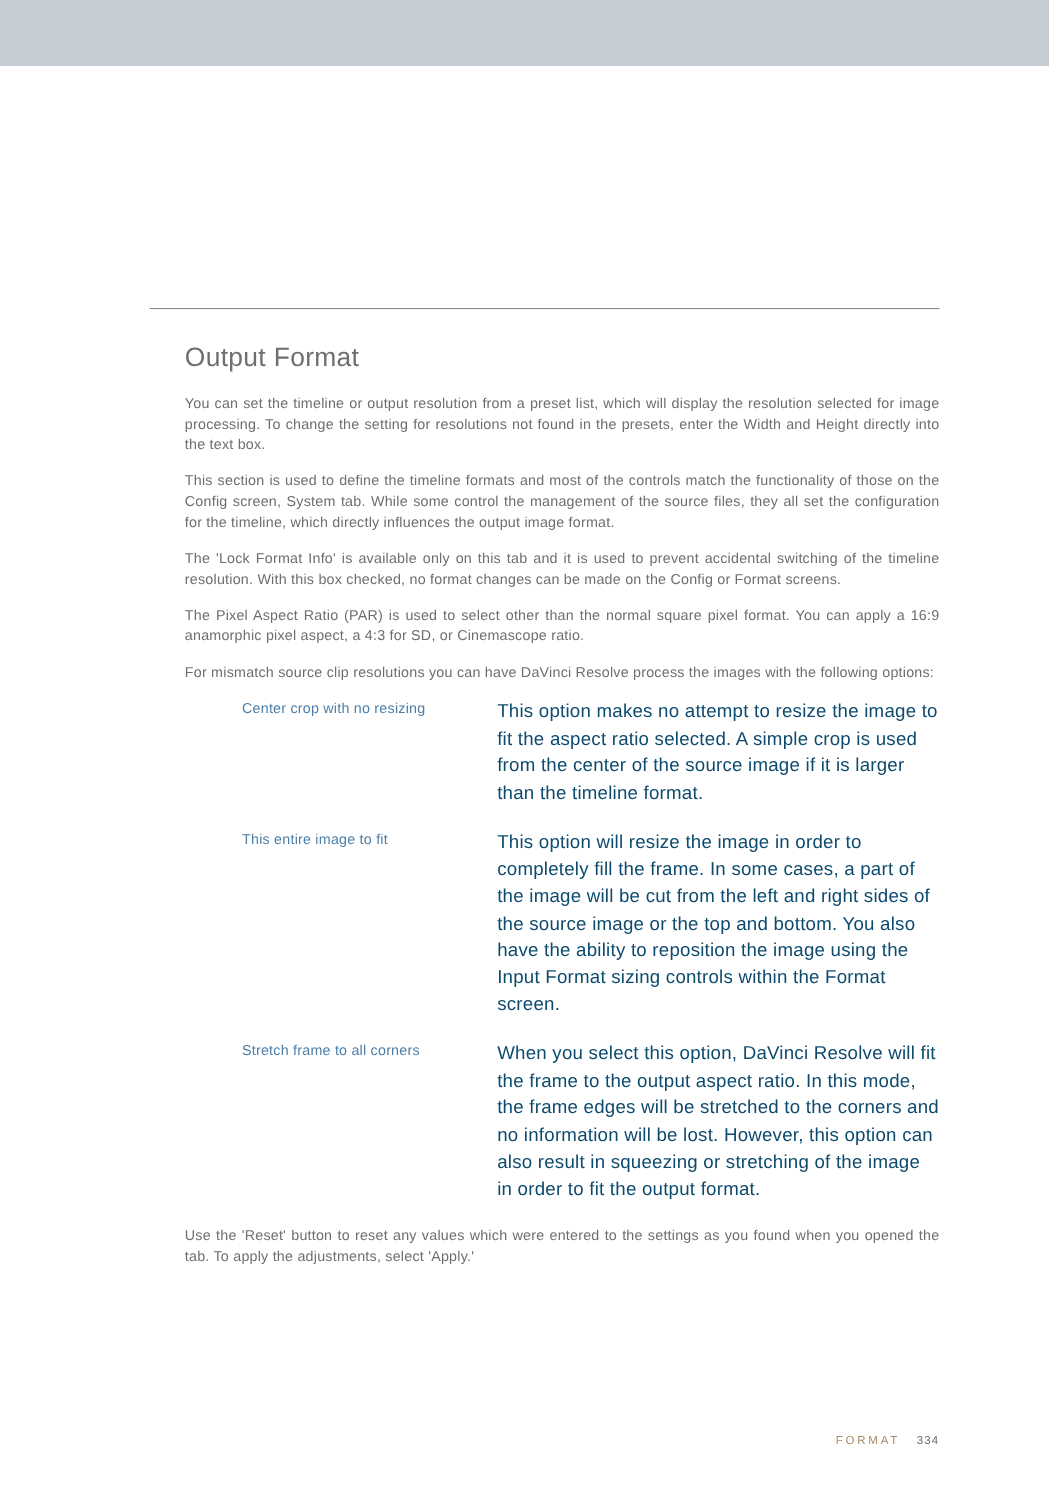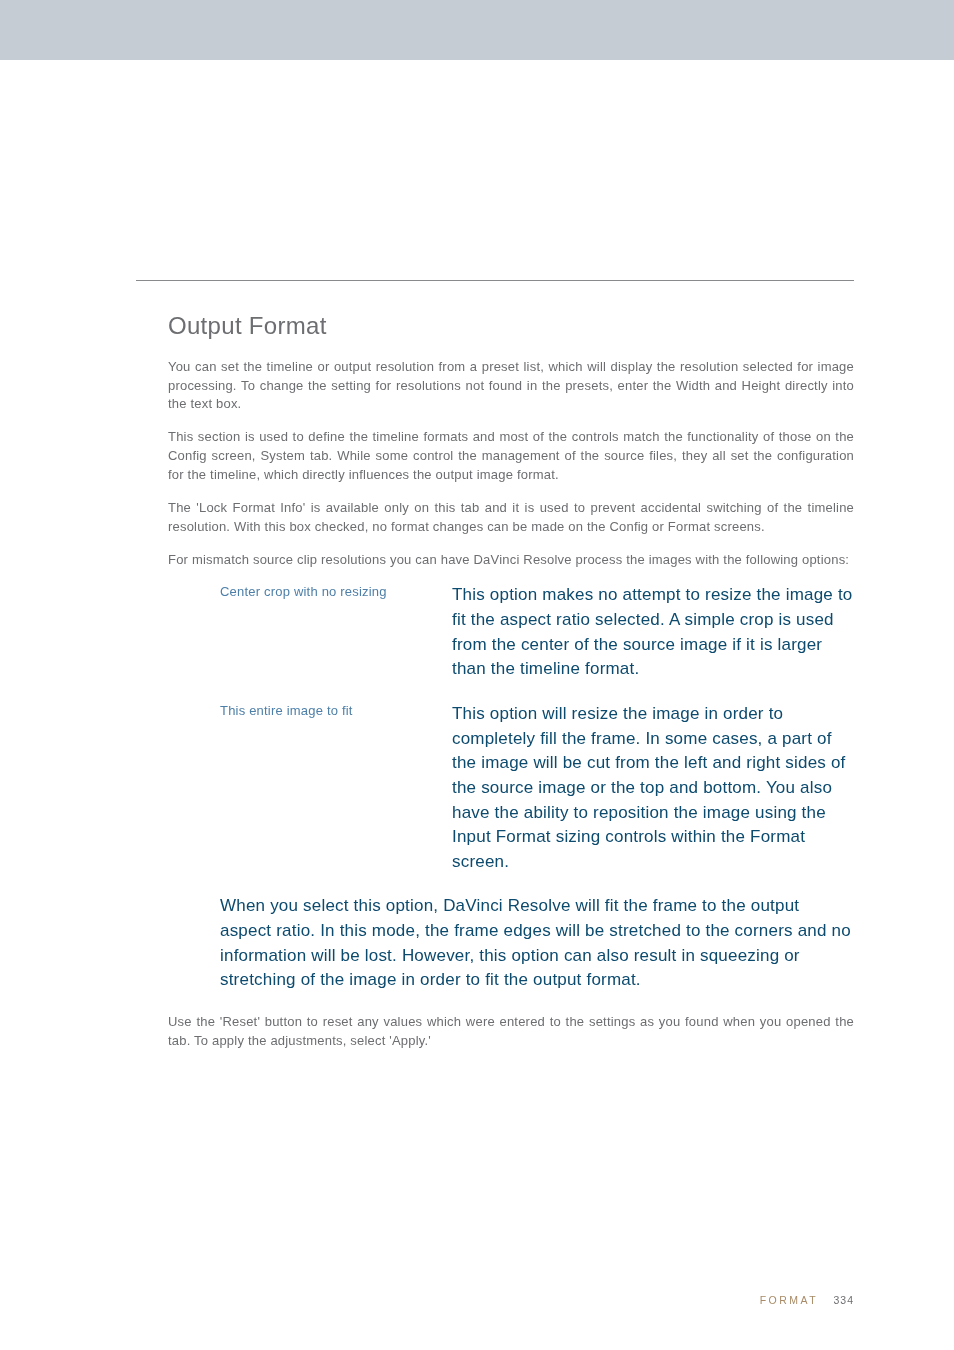--- a/index.html
+++ b/index.html
@@ -64,21 +64,21 @@
     font-weight: 300;
   }
   .option-desc {
     flex: 1;
     color: #0c4a6e;
     font-size: 17px;
     line-height: 1.45;
   }
   .footer {
     position: absolute;
-    bottom: 42px;
+    bottom: 32px;
     right: 100px;
     font-size: 10.5px;
     letter-spacing: 2.5px;
     color: #a88b66;
     font-weight: 300;
   }
   .footer .page-num {
     color: #6d6e71;
     letter-spacing: 1px;
     margin-left: 10px;
@@ -91,32 +91,34 @@
 
 <div class="page">
   <hr class="rule">
 
   <div class="content-col">
     <h1 class="section-title">Output Format</h1>
 
     <p class="body">You can set the timeline or output resolution from a preset list, which will display the resolution selected for image processing. To change the setting for resolutions not found in the presets, enter the Width and Height directly into the text box.</p>
     <p class="body">This section is used to define the timeline formats and most of the controls match the functionality of those on the Config screen, System tab. While some control the management of the source files, they all set the configuration for the timeline, which directly influences the output image format.</p>
     <p class="body">The 'Lock Format Info' is available only on this tab and it is used to prevent accidental switching of the timeline resolution. With this box checked, no format changes can be made on the Config or Format screens.</p>
+    <p class="body">The Pixel Aspect Ratio (PAR) is used to select other than the normal square pixel format. You can apply a 16:9 anamorphic pixel aspect, a 4:3 for SD, or Cinemascope ratio.</p>
     <p class="body">For mismatch source clip resolutions you can have DaVinci Resolve process the images with the following options:</p>
 
     <div class="options">
       <div class="option-row">
         <div class="option-term">Center crop with no resizing</div>
         <div class="option-desc">This option makes no attempt to resize the image to fit the aspect ratio selected. A simple crop is used from the center of the source image if it is larger than the timeline format.</div>
       </div>
       <div class="option-row">
         <div class="option-term">This entire image to fit</div>
         <div class="option-desc">This option will resize the image in order to completely fill the frame. In some cases, a part of the image will be cut from the left and right sides of the source image or the top and bottom. You also have the ability to reposition the image using the Input Format sizing controls within the Format screen.</div>
       </div>
       <div class="option-row">
+        <div class="option-term">Stretch frame to all corners</div>
         <div class="option-desc">When you select this option, DaVinci Resolve will fit the frame to the output aspect ratio. In this mode, the frame edges will be stretched to the corners and no information will be lost. However, this option can also result in squeezing or stretching of the image in order to fit the output format.</div>
       </div>
     </div>
 
     <p class="body">Use the 'Reset' button to reset any values which were entered to the settings as you found when you opened the tab. To apply the adjustments, select 'Apply.'</p>
   </div>
 </div>
 
 <div class="footer">
   <span>FORMAT</span>

